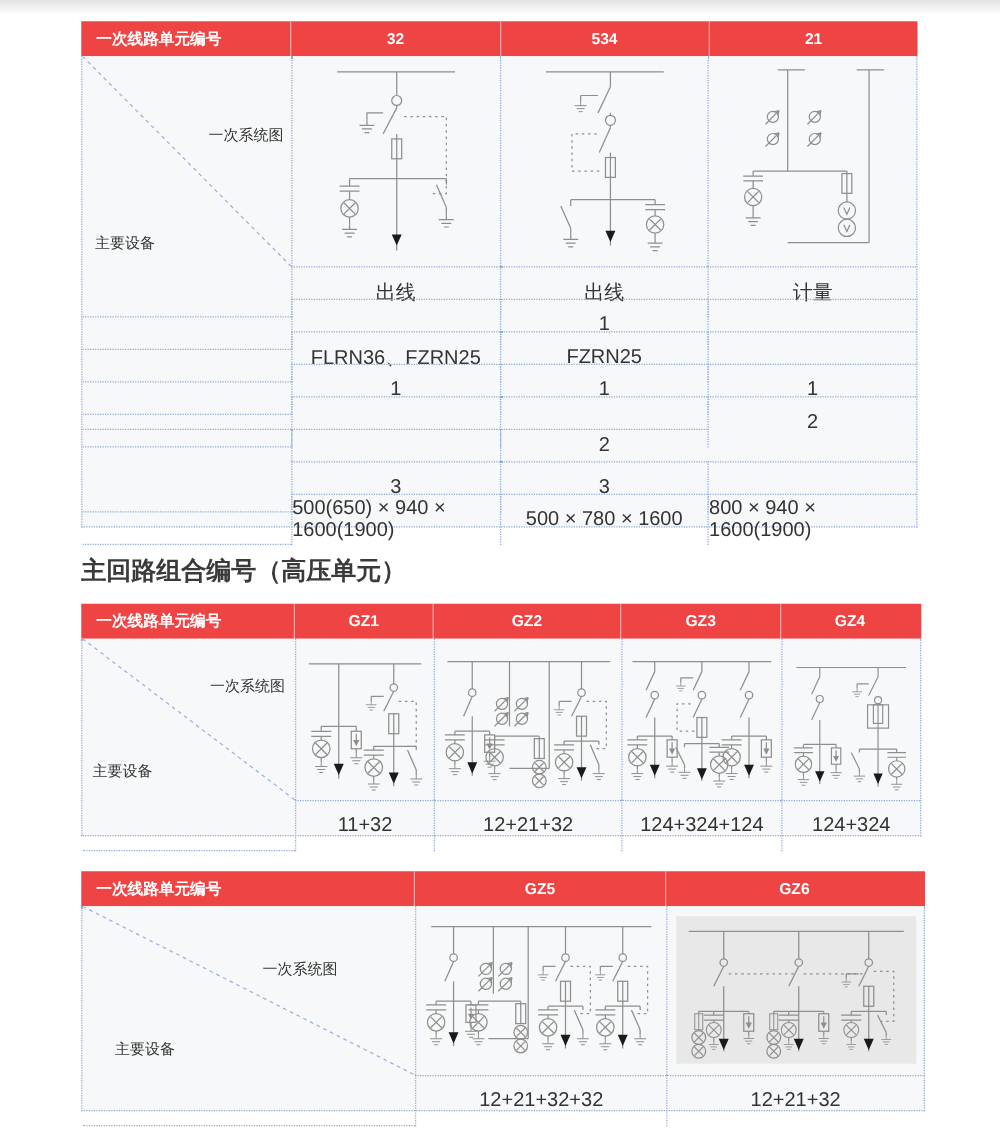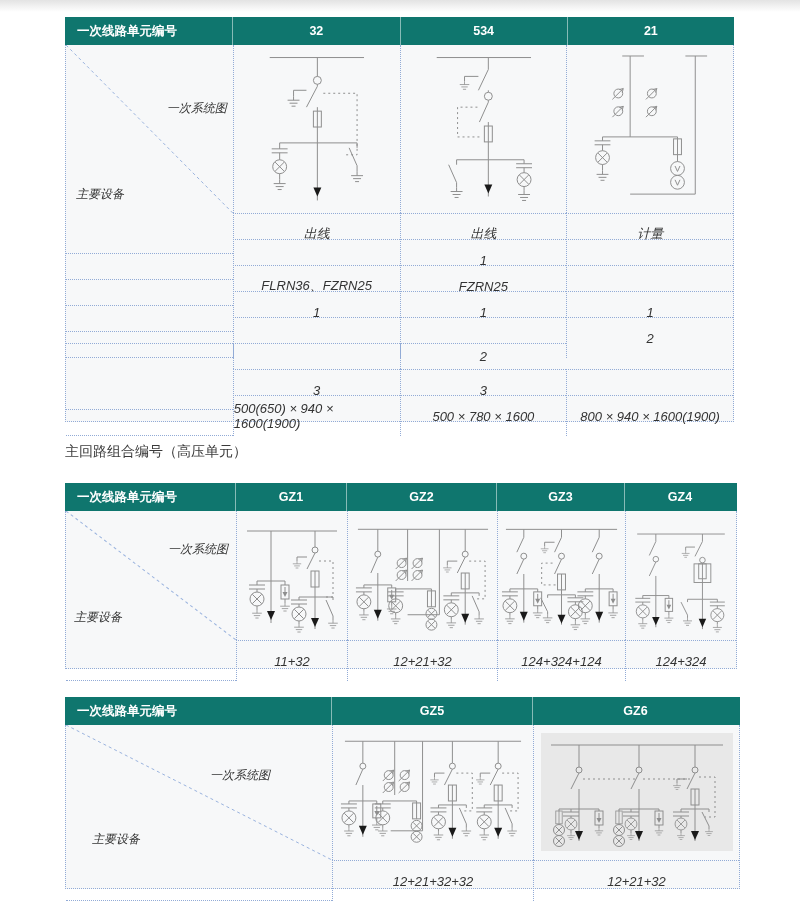--- a/index.html
+++ b/index.html
@@ -7,40 +7,40 @@
     width:800px;height:905px;position:relative;background:#ffffff;
     font-family:"Liberation Sans","DejaVu Sans",sans-serif;color:#333;
     overflow:hidden;
   }
   .topshade{position:absolute;left:0;top:0;width:800px;height:12px;
     background:linear-gradient(to bottom,#e3e3e3,#ffffff);}
   .tbl{position:absolute;left:65px;}
   .t1{top:17px;width:669px;}
   .t2{top:483px;width:672px;}
   .t3{top:697px;width:675px;}
-  .hdr{display:grid;height:28px;background:#0f766e;color:#fff;
+  .hdr{display:grid;height:28px;background:#ef4444;color:#fff;
     font-size:12.5px;font-weight:bold;align-items:center;}
   .hlabel{padding-left:12px;}
   .hcol{text-align:center;line-height:28px;height:28px;border-left:1px solid rgba(255,255,255,.5);}
   .tbody{border:1px dotted #92abd6;border-top:none;background:#f7f8f9;}
   .grid{display:grid;}
   .g4{grid-template-columns:repeat(4,1fr);}
   .g5{grid-template-columns:170px 111px 150px 128px 111px;}
   .g3{grid-template-columns:266px 201px 206px;}
-  .cell{position:relative;border-left:1px dotted #92abd6;overflow:hidden;font-style:italic;}
+  .cell{position:relative;border-left:1px dotted #92abd6;overflow:hidden;}
   .cell:first-child{border-left:none;}
   .r .cell{border-top:1px dotted #92abd6;}
   .rowlabel{display:flex;align-items:center;padding-left:10px;font-size:12px;margin-top:40px;}
   .rowlabel.center{justify-content:center;padding-left:0;}
-  .val{display:flex;align-items:center;justify-content:center;font-size:13px;}
+  .val{display:flex;align-items:center;justify-content:center;font-size:16px;}
   .dcell{display:flex;align-items:center;justify-content:center;}
   .dg{position:absolute;inset:0;width:100%;height:100%;}
   .diaglab{position:absolute;font-size:12px;color:#333;white-space:nowrap;}
   svg.diag{stroke:#8e8e8e;fill:none;stroke-width:1;}
-  .sectitle{position:absolute;left:65px;top:443px;font-size:14px;font-weight:normal;color:#3a3a3a;}
+  .sectitle{position:absolute;left:65px;top:443px;font-size:20px;font-weight:bold;color:#3a3a3a;}
 </style>
 </head>
 <body>
 
 <svg width="0" height="0" style="position:absolute" aria-hidden="true">
   <defs>
     <g id="s-earth" stroke="#8e8e8e" fill="none">
       <line x1="0" y1="0" x2="0" y2="4"></line>
       <line x1="-6" y1="4" x2="6" y2="4"></line>
       <line x1="-4" y1="7" x2="4" y2="7"></line>

